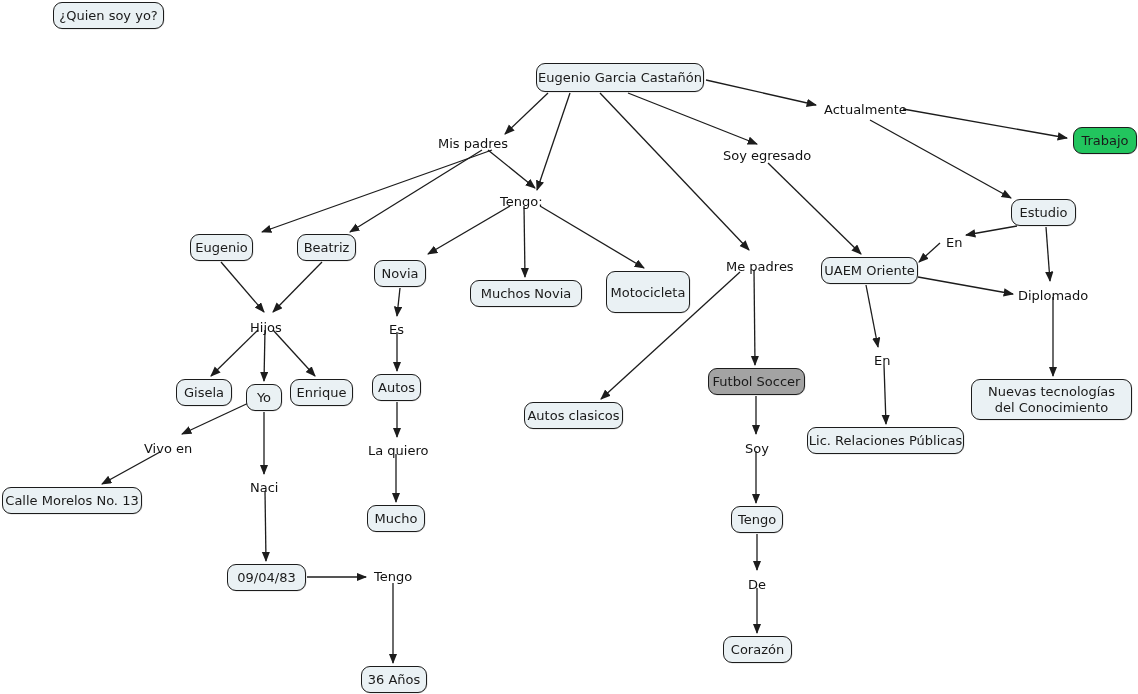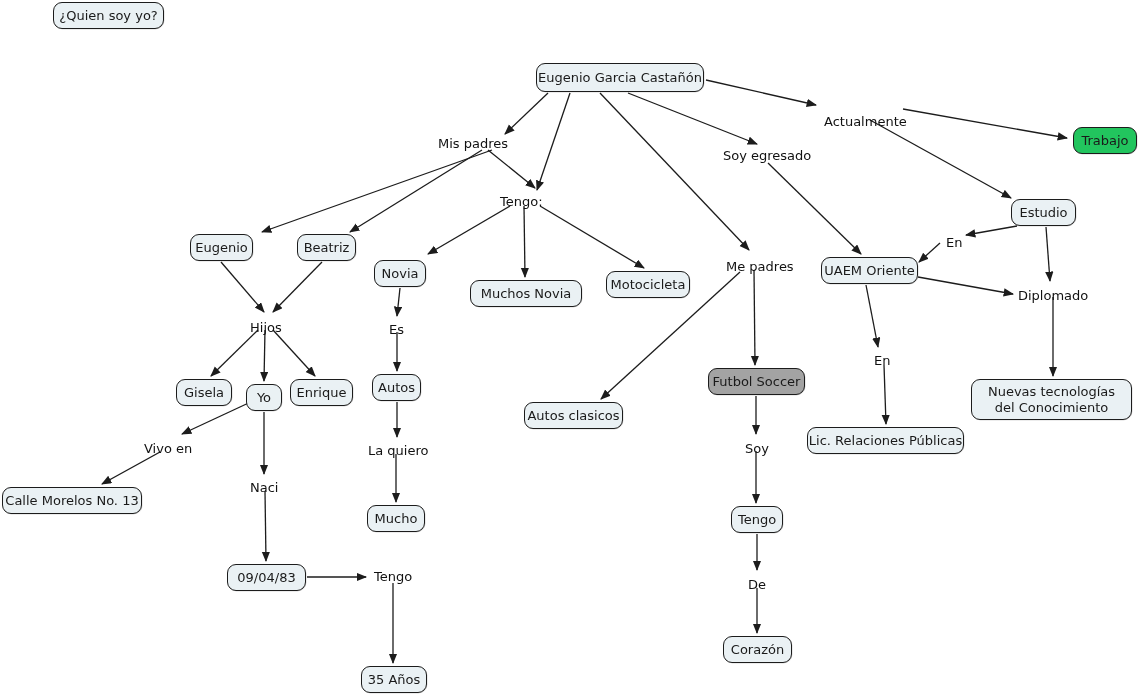--- a/index.html
+++ b/index.html
@@ -116,39 +116,39 @@
   <div id="node-layer">
       <div class="node" style="left: 53px; top: 2px; width: 111px; height: 27px; background: rgb(234, 241, 244); border-color: rgb(28, 28, 28);">¿Quien soy yo?</div>
       <div class="node" style="left: 536px; top: 63px; width: 168px; height: 29px; background: rgb(234, 241, 244); border-color: rgb(28, 28, 28);">Eugenio Garcia Castañón</div>
       <div class="node" style="left: 1073px; top: 127px; width: 64px; height: 27px; background: #22c55e; border-color: rgb(28, 28, 28);">Trabajo</div>
       <div class="node" style="left: 1011px; top: 199px; width: 65px; height: 27px; background: rgb(234, 241, 244); border-color: rgb(28, 28, 28);">Estudio</div>
       <div class="node" style="left: 190px; top: 234px; width: 63px; height: 27px; background: rgb(234, 241, 244); border-color: rgb(28, 28, 28);">Eugenio</div>
       <div class="node" style="left: 297px; top: 234px; width: 59px; height: 27px; background: rgb(234, 241, 244); border-color: rgb(28, 28, 28);">Beatriz</div>
       <div class="node" style="left: 374px; top: 260px; width: 52px; height: 27px; background: rgb(234, 241, 244); border-color: rgb(28, 28, 28);">Novia</div>
       <div class="node" style="left: 821px; top: 257px; width: 97px; height: 27px; background: rgb(234, 241, 244); border-color: rgb(28, 28, 28);">UAEM Oriente</div>
       <div class="node" style="left: 470px; top: 280px; width: 112px; height: 27px; background: rgb(234, 241, 244); border-color: rgb(28, 28, 28);">Muchos Novia</div>
-      <div class="node" style="left: 606px; top: 271px; width: 84px; height: 27px; background: rgb(234, 241, 244); border-color: rgb(28, 28, 28);">Motocicleta</div>
+      <div class="node" style="left: 606px; top: 271px; width: 84px; height: 42px; background: rgb(234, 241, 244); border-color: rgb(28, 28, 28);">Motocicleta</div>
       <div class="node" style="left: 176px; top: 379px; width: 56px; height: 27px; background: rgb(234, 241, 244); border-color: rgb(28, 28, 28);">Gisela</div>
       <div class="node" style="left: 246px; top: 384px; width: 36px; height: 27px; background: rgb(234, 241, 244); border-color: rgb(28, 28, 28);">Yo</div>
       <div class="node" style="left: 290px; top: 379px; width: 63px; height: 27px; background: rgb(234, 241, 244); border-color: rgb(28, 28, 28);">Enrique</div>
       <div class="node" style="left: 372px; top: 374px; width: 49px; height: 27px; background: rgb(234, 241, 244); border-color: rgb(28, 28, 28);">Autos</div>
       <div class="node" style="left: 708px; top: 368px; width: 97px; height: 27px; background: #a3a3a3; border-color: rgb(28, 28, 28);">Futbol Soccer</div>
       <div class="node two-line" style="left: 971px; top: 379px; width: 161px; height: 41px; background: rgb(234, 241, 244); border-color: rgb(28, 28, 28);">Nuevas tecnologías del Conocimiento</div>
       <div class="node" style="left: 524px; top: 402px; width: 99px; height: 27px; background: rgb(234, 241, 244); border-color: rgb(28, 28, 28);">Autos clasicos</div>
       <div class="node" style="left: 807px; top: 427px; width: 157px; height: 27px; background: rgb(234, 241, 244); border-color: rgb(28, 28, 28);">Lic. Relaciones Públicas</div>
       <div class="node" style="left: 2px; top: 487px; width: 140px; height: 27px; background: rgb(234, 241, 244); border-color: rgb(28, 28, 28);">Calle Morelos No. 13</div>
       <div class="node" style="left: 367px; top: 505px; width: 58px; height: 27px; background: rgb(234, 241, 244); border-color: rgb(28, 28, 28);">Mucho</div>
       <div class="node" style="left: 731px; top: 506px; width: 52px; height: 27px; background: rgb(234, 241, 244); border-color: rgb(28, 28, 28);">Tengo</div>
       <div class="node" style="left: 227px; top: 564px; width: 79px; height: 27px; background: rgb(234, 241, 244); border-color: rgb(28, 28, 28);">09/04/83</div>
       <div class="node" style="left: 723px; top: 636px; width: 69px; height: 27px; background: rgb(234, 241, 244); border-color: rgb(28, 28, 28);">Corazón</div>
-      <div class="node" style="left: 361px; top: 666px; width: 66px; height: 27px; background: rgb(234, 241, 244); border-color: rgb(28, 28, 28);">35 Años</div>
+      <div class="node" style="left: 361px; top: 666px; width: 66px; height: 27px; background: rgb(234, 241, 244); border-color: rgb(28, 28, 28);">36 Años</div>
     </div>
   <div id="label-layer">
       <div class="link-label" style="left: 438px; top: 136px;">Mis padres</div>
-      <div class="link-label" style="left: 824px; top: 114px;">Actualmente</div>
+      <div class="link-label" style="left: 824px; top: 102px;">Actualmente</div>
       <div class="link-label" style="left: 723px; top: 148px;">Soy egresado</div>
       <div class="link-label" style="left: 500px; top: 194px;">Tengo:</div>
       <div class="link-label" style="left: 726px; top: 259px;">Me padres</div>
       <div class="link-label" style="left: 946px; top: 235px;">En</div>
       <div class="link-label" style="left: 1018px; top: 288px;">Diplomado</div>
       <div class="link-label" style="left: 250px; top: 320px;">Hijos</div>
       <div class="link-label" style="left: 389px; top: 322px;">Es</div>
       <div class="link-label" style="left: 874px; top: 353px;">En</div>
       <div class="link-label" style="left: 368px; top: 443px;">La quiero</div>
       <div class="link-label" style="left: 745px; top: 441px;">Soy</div>

